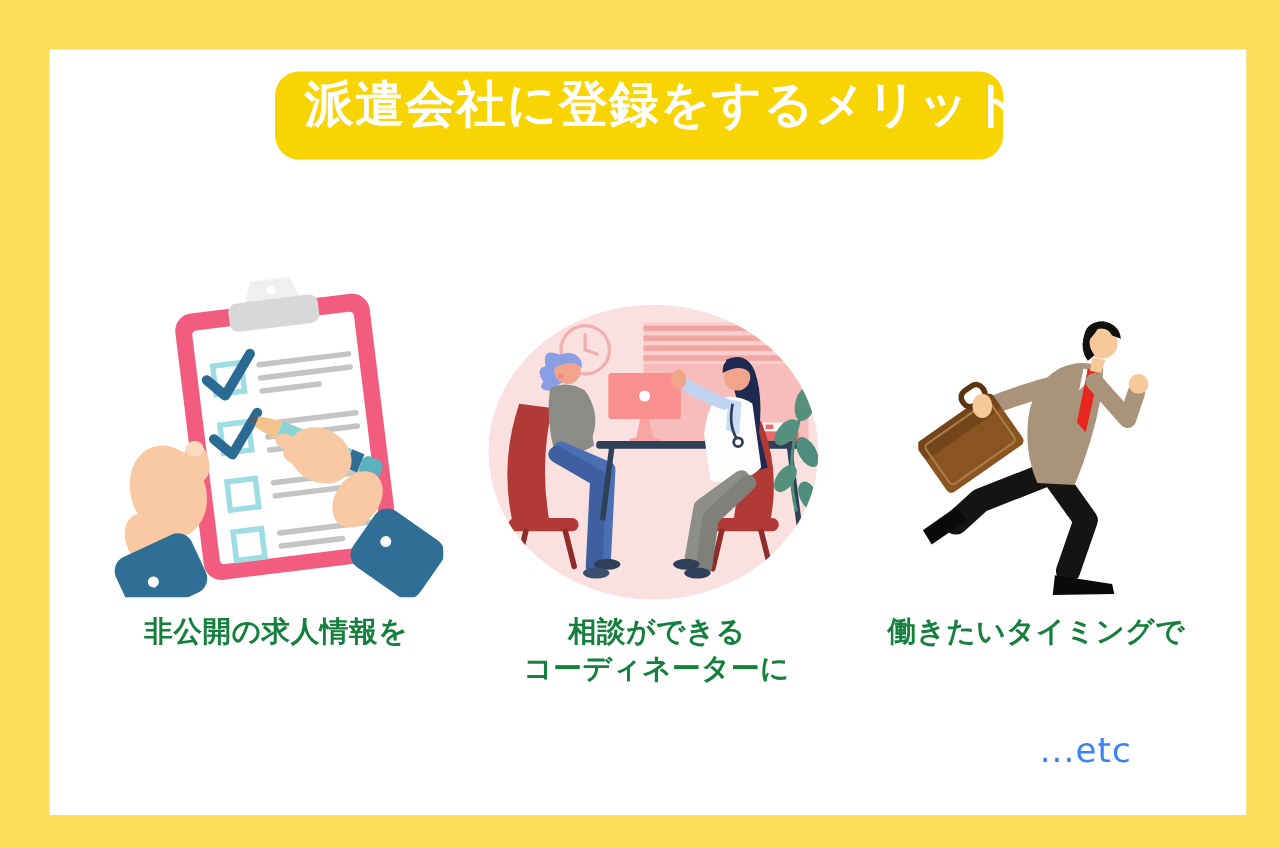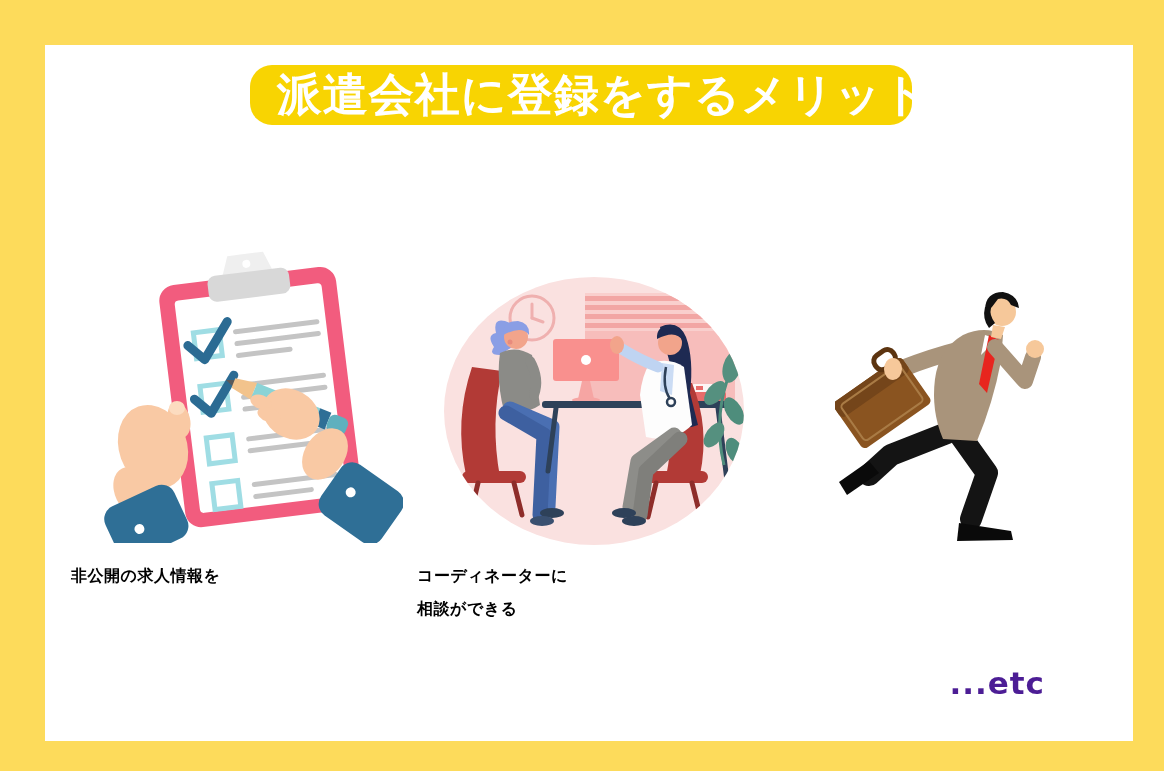--- a/index.html
+++ b/index.html
@@ -16,61 +16,62 @@
   .card {
     position: absolute;
     left: 45px; top: 45px;
     width: 1088px; height: 696px;
     background: #ffffff;
   }
 
   .title-banner {
     position: absolute;
     left: 205px; top: 20px;
-    width: 662px; height: 60px;
+    width: 662px; height: 80px;
     background: #F8D402;
     border-radius: 22px;
     display: flex;
-    align-items: flex-end;
+    align-items: flex-start;
     justify-content: center;
     padding-left: 44px;
   }
   .title-banner .title-text {
     color: #ffffff;
     font-size: 45px;
     font-weight: 800;
     letter-spacing: 1px;
     white-space: nowrap;
   }
 
   .illustration { position: absolute; }
   .ill-1 { left: 58px;  top: 196px; width: 300px; height: 302px; }
   .ill-2 { left: 397px; top: 230px; width: 310px; height: 272px; }
   .ill-3 { left: 790px; top: 238px; width: 210px; height: 260px; }
 
   .caption {
     position: absolute;
     top: 514px;
     width: 360px;
-    color: #000000;
-    font-size: 16px;
+    text-align: center;
+    color: #15803d;
+    font-size: 26px;
     font-weight: 700;
     line-height: 33px;
     letter-spacing: 0.5px;
   }
   .cap-1 { left: 26px; }
   .cap-2 { left: 372px; }
   .cap-3 { left: 717px; }
 
   .etc {
     position: absolute;
-    right: 88px; top: 620px;
-    color: #4c1d95;
+    right: 104px; top: 620px;
+    color: #3b82f6;
     font-size: 31px;
-    font-weight: 700;
+    font-weight: 400;
     letter-spacing: 1px;
   }
 </style>
 </head>
 <body>
 
 <div class="canvas">
   <div class="card">
 
     <div class="title-banner">
@@ -240,22 +241,23 @@
         <path d="M150 24 Q147 36 154 45 L160 40 Q154 32 156 25 Z" fill="#111111"></path>
         <path d="M160 64 L190 98 L198 74" stroke="#A9947B" stroke-width="16" fill="none" stroke-linecap="round" stroke-linejoin="round"></path>
         <circle cx="200" cy="66" r="9" fill="#F6C89A"></circle>
       </g>
     </svg>
 
     <div class="caption cap-1">
       <div>非公開の求人情報を</div>
     </div>
     <div class="caption cap-2">
+      <div>相談ができる</div>
       <div>コーディネーターに</div>
-      <div>相談ができる</div>
     </div>
     <div class="caption cap-3">
+      <div>働きたいタイミングで</div>
     </div>
 
     <div class="etc">...etc</div>
 
   </div>
 </div>
 
 </body></html>

